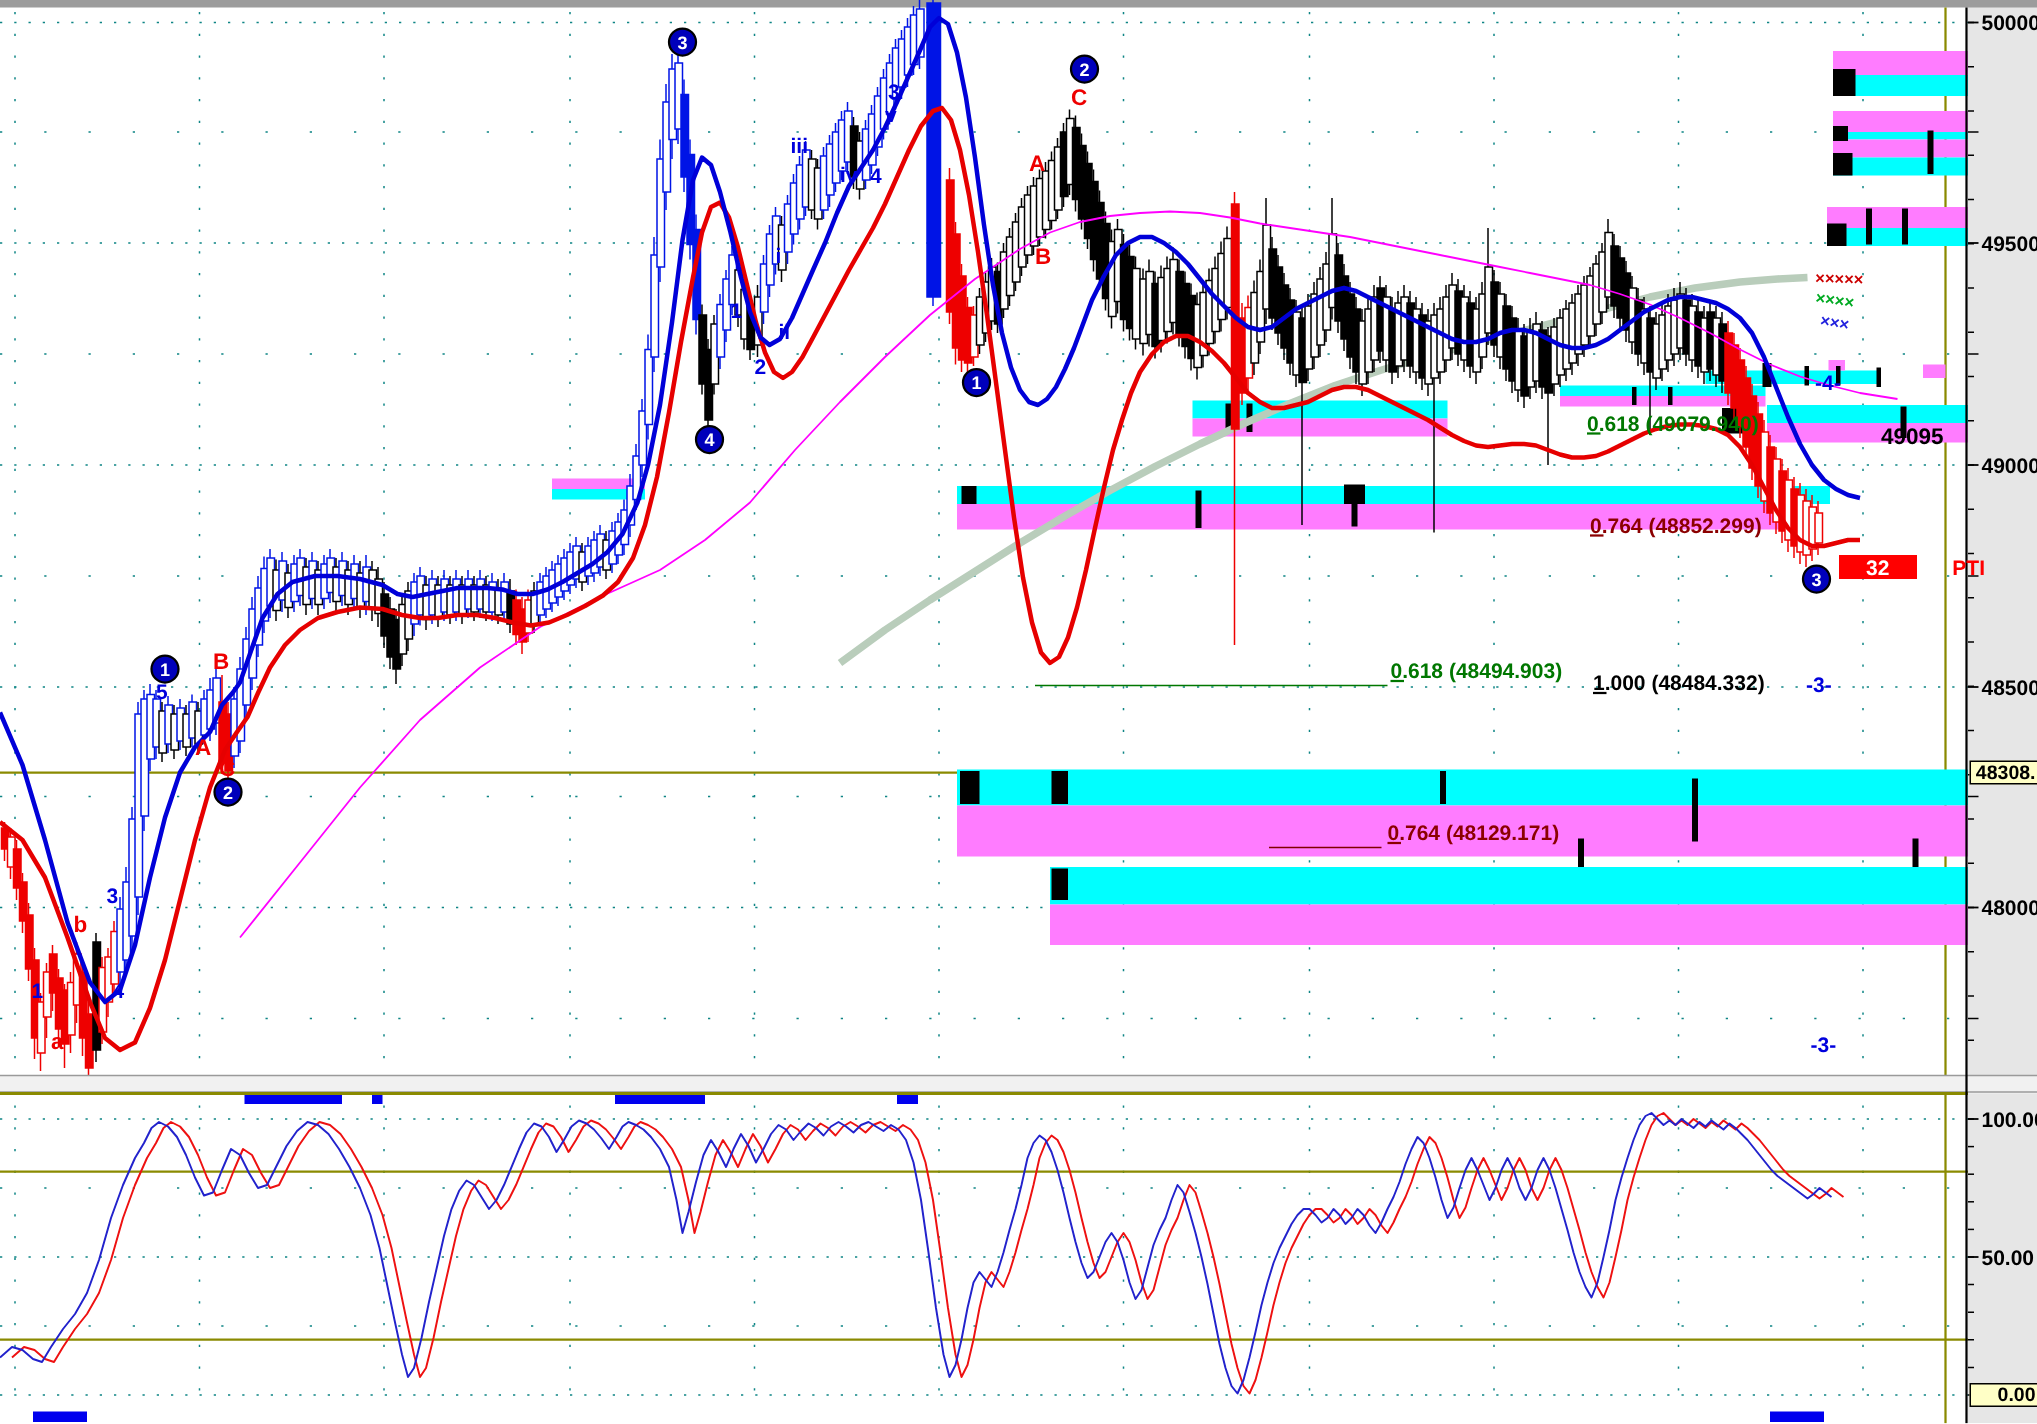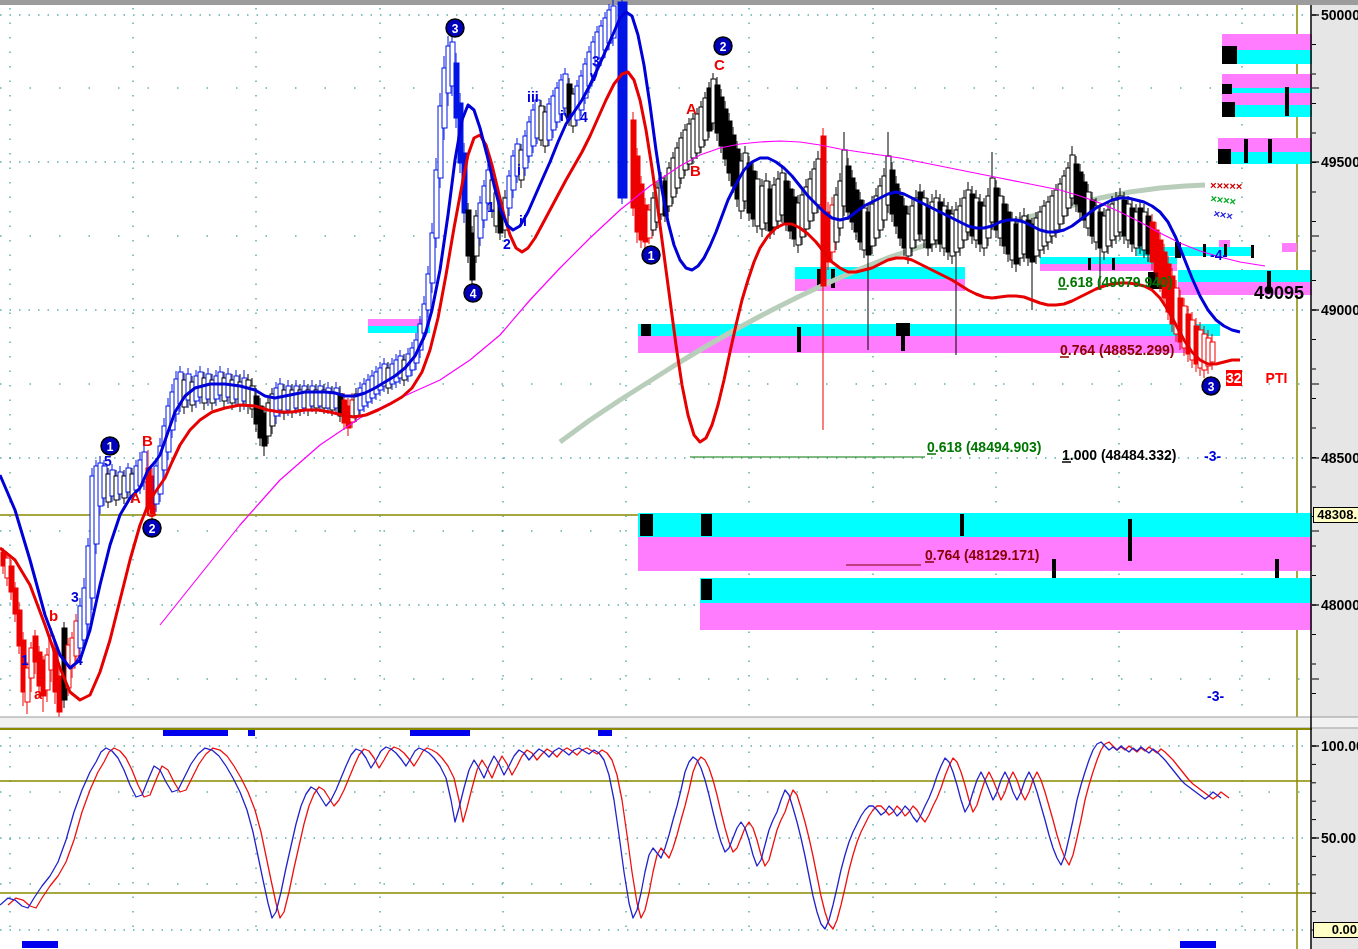--- a/index.html
+++ b/index.html
@@ -1,23 +1,23 @@
 <!DOCTYPE html>
 <html><head>
 <meta charset="utf-8">
 <style>
   html,body{margin:0;padding:0;background:#fff;font-family:"Liberation Sans",sans-serif;}
   #root{position:relative;width:1358px;height:949px;background:#fff;overflow:hidden;}
   #cv{position:absolute;left:0;top:0;}
   .flag{position:absolute;background:#ffffc6;border:1px solid #000;font-weight:bold;font-size:13px;
         color:#000;text-align:right;padding:0 2px;width:41px;height:14px;line-height:14px;}
   #pti{position:absolute;left:1226px;top:370px;font-weight:bold;font-size:14px;line-height:16px;}
-  #pti .box{background:#ff0000;color:#ffffff;padding:0 0;}
+  #pti .box{background:#ff0000;color:#ffffff;padding:0 18px;}
   #pti .lbl{color:#ff0000;margin-left:24px;}
-  #note49095{position:absolute;left:1254px;top:283px;font-weight:bold;font-size:18px;color:#000;}
+  #note49095{position:absolute;left:1254px;top:283px;font-weight:bold;font-size:15px;color:#000;}
 </style>
 </head>
 <body>
 
 <div id="root">
   <svg id="cv" width="1358" height="949" viewBox="0 0 1358 949">
       <g>
         <rect x="0" y="0" width="1358" height="949" fill="#ffffff"></rect>
         <rect x="1312" y="0" width="46" height="949" fill="#e6e6e6"></rect>
         <rect x="0" y="0" width="1358" height="5" fill="#9c9c9c"></rect>

